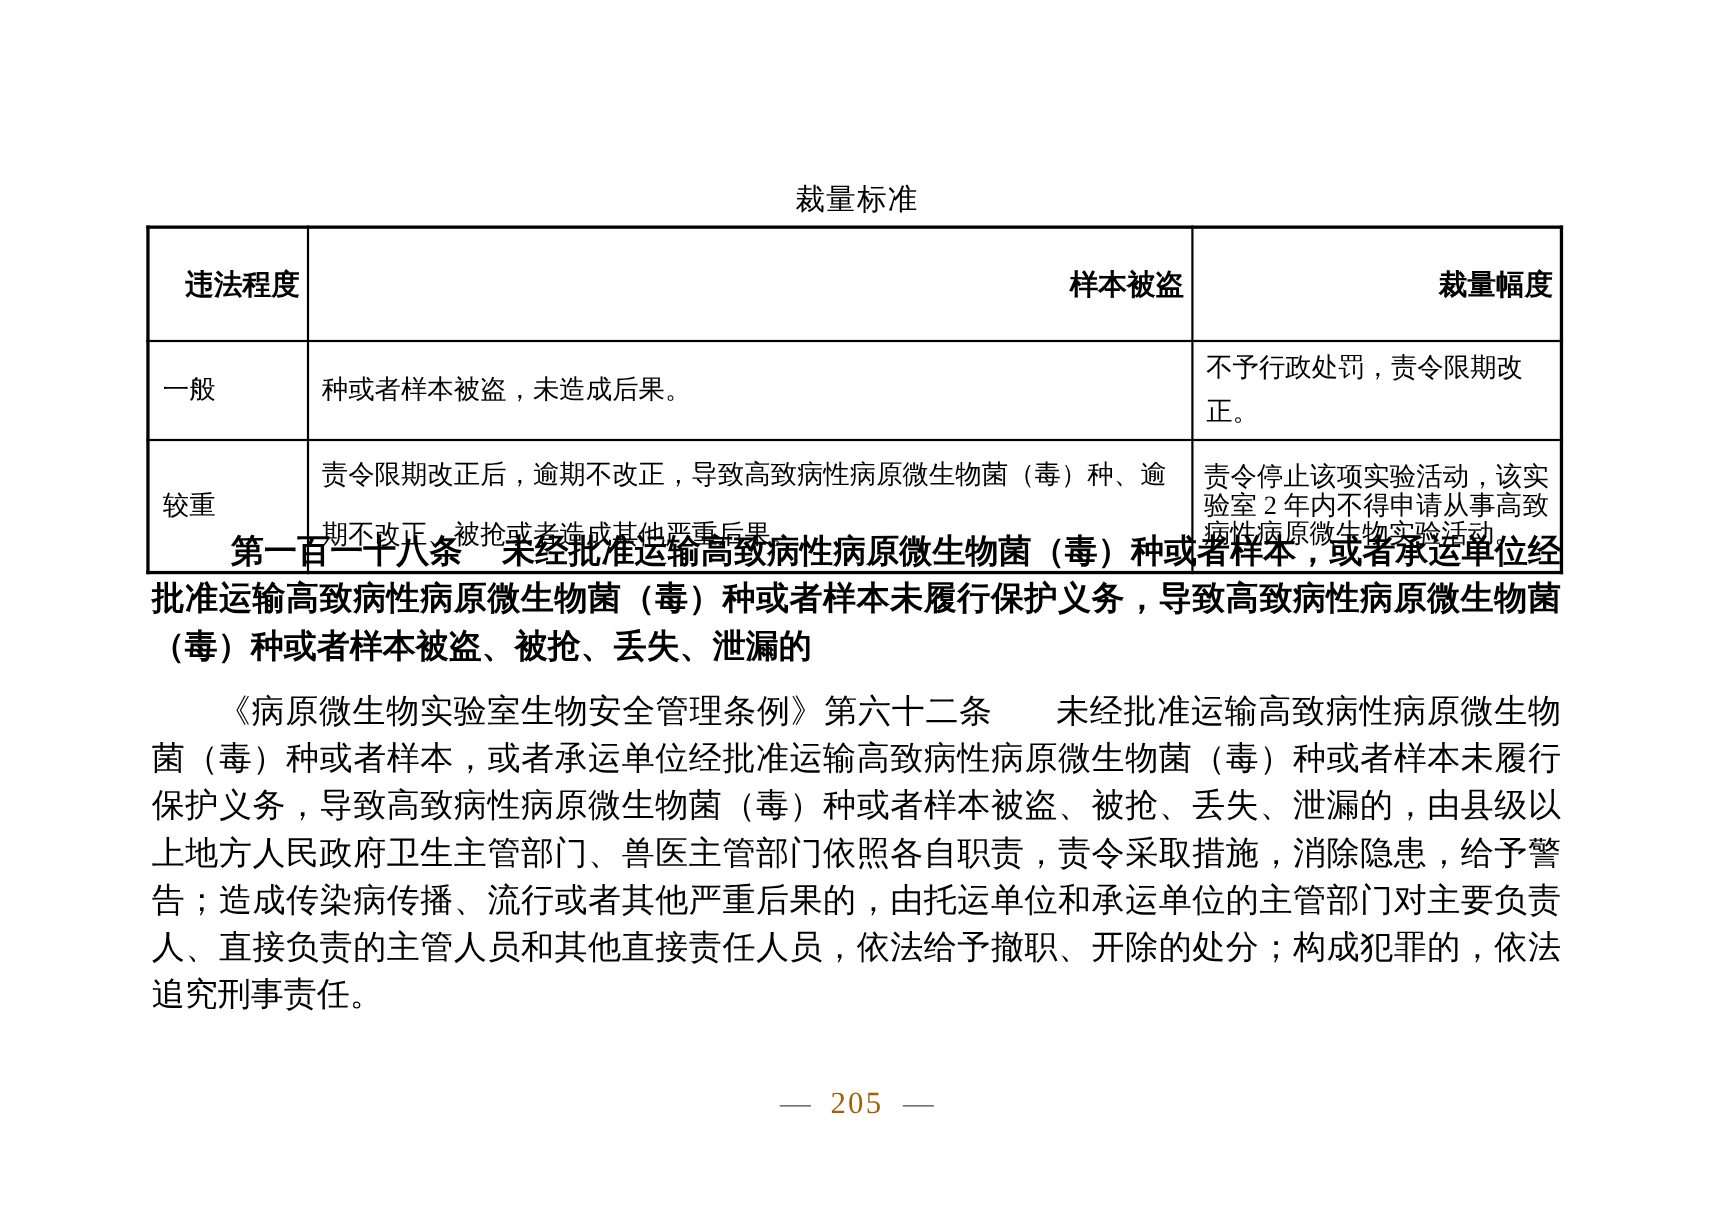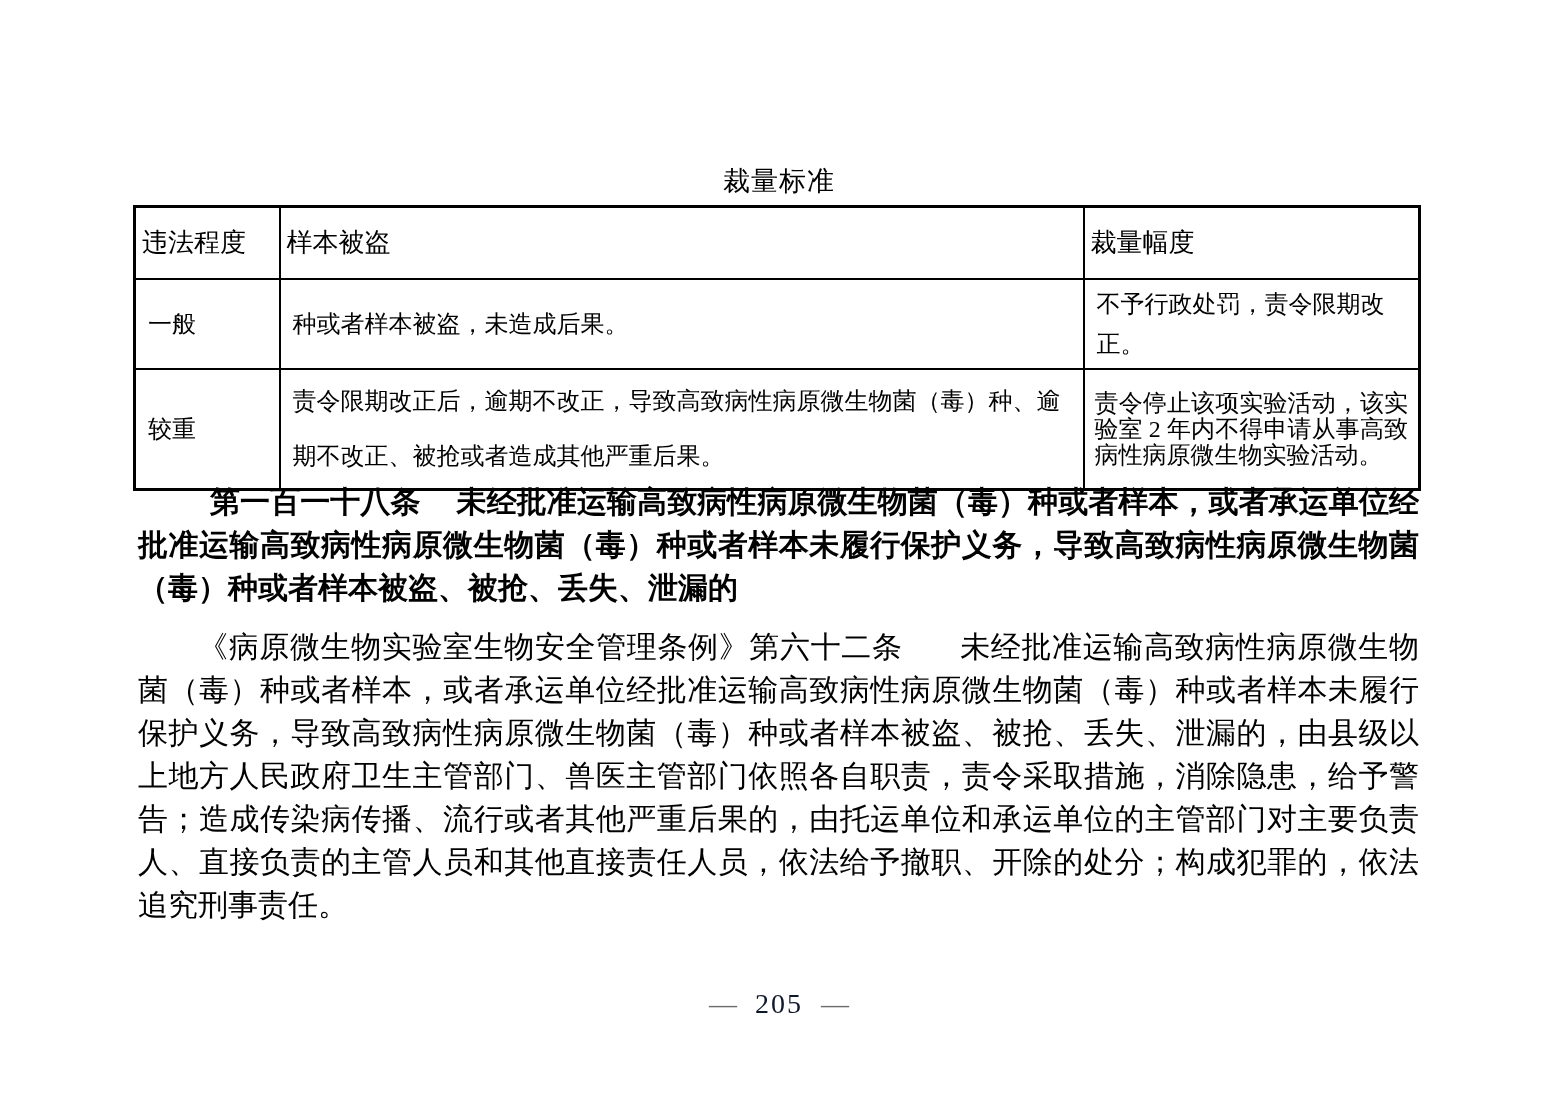--- a/index.html
+++ b/index.html
@@ -38,26 +38,26 @@
     table-layout: fixed;
     border: 3px solid #000;
   }
   .standards-table th,
   .standards-table td {
     border: 2px solid #000;
     vertical-align: middle;
     box-sizing: border-box;
   }
   .standards-table th {
-    height: 72px;
+    height: 103px;
     padding: 0 6px;
     font-family: "Liberation Sans", "DejaVu Sans", sans-serif;
-    font-weight: normal;
+    font-weight: bold;
     font-size: 26px;
-    text-align: left;
+    text-align: right;
   }
   .standards-table td {
     font-size: 24px;
     line-height: 40px;
     padding: 4px 12px;
   }
   .col-degree { width: 145px; }
   .col-circ   { width: 804px; }
   .col-range  { width: 336px; }
   .cell-degree { text-align: left; padding: 4px 2px; }
@@ -87,21 +87,21 @@
   .footer {
     position: absolute;
     top: 986px;
     left: 0;
     width: 100%;
     text-align: center;
     font-size: 28px;
     line-height: 36px;
   }
   .footer .dash { color: #6b6b6b; margin: 0 18px; }
-  .footer .page-num { color: #0f172a; letter-spacing: 2px; }
+  .footer .page-num { color: #a16207; letter-spacing: 2px; }
 </style>
 </head>
 <body>
 
 <div class="page">
 
   <h1 class="doc-title">裁量标准</h1>
 
   <table class="standards-table">
     <colgroup>

